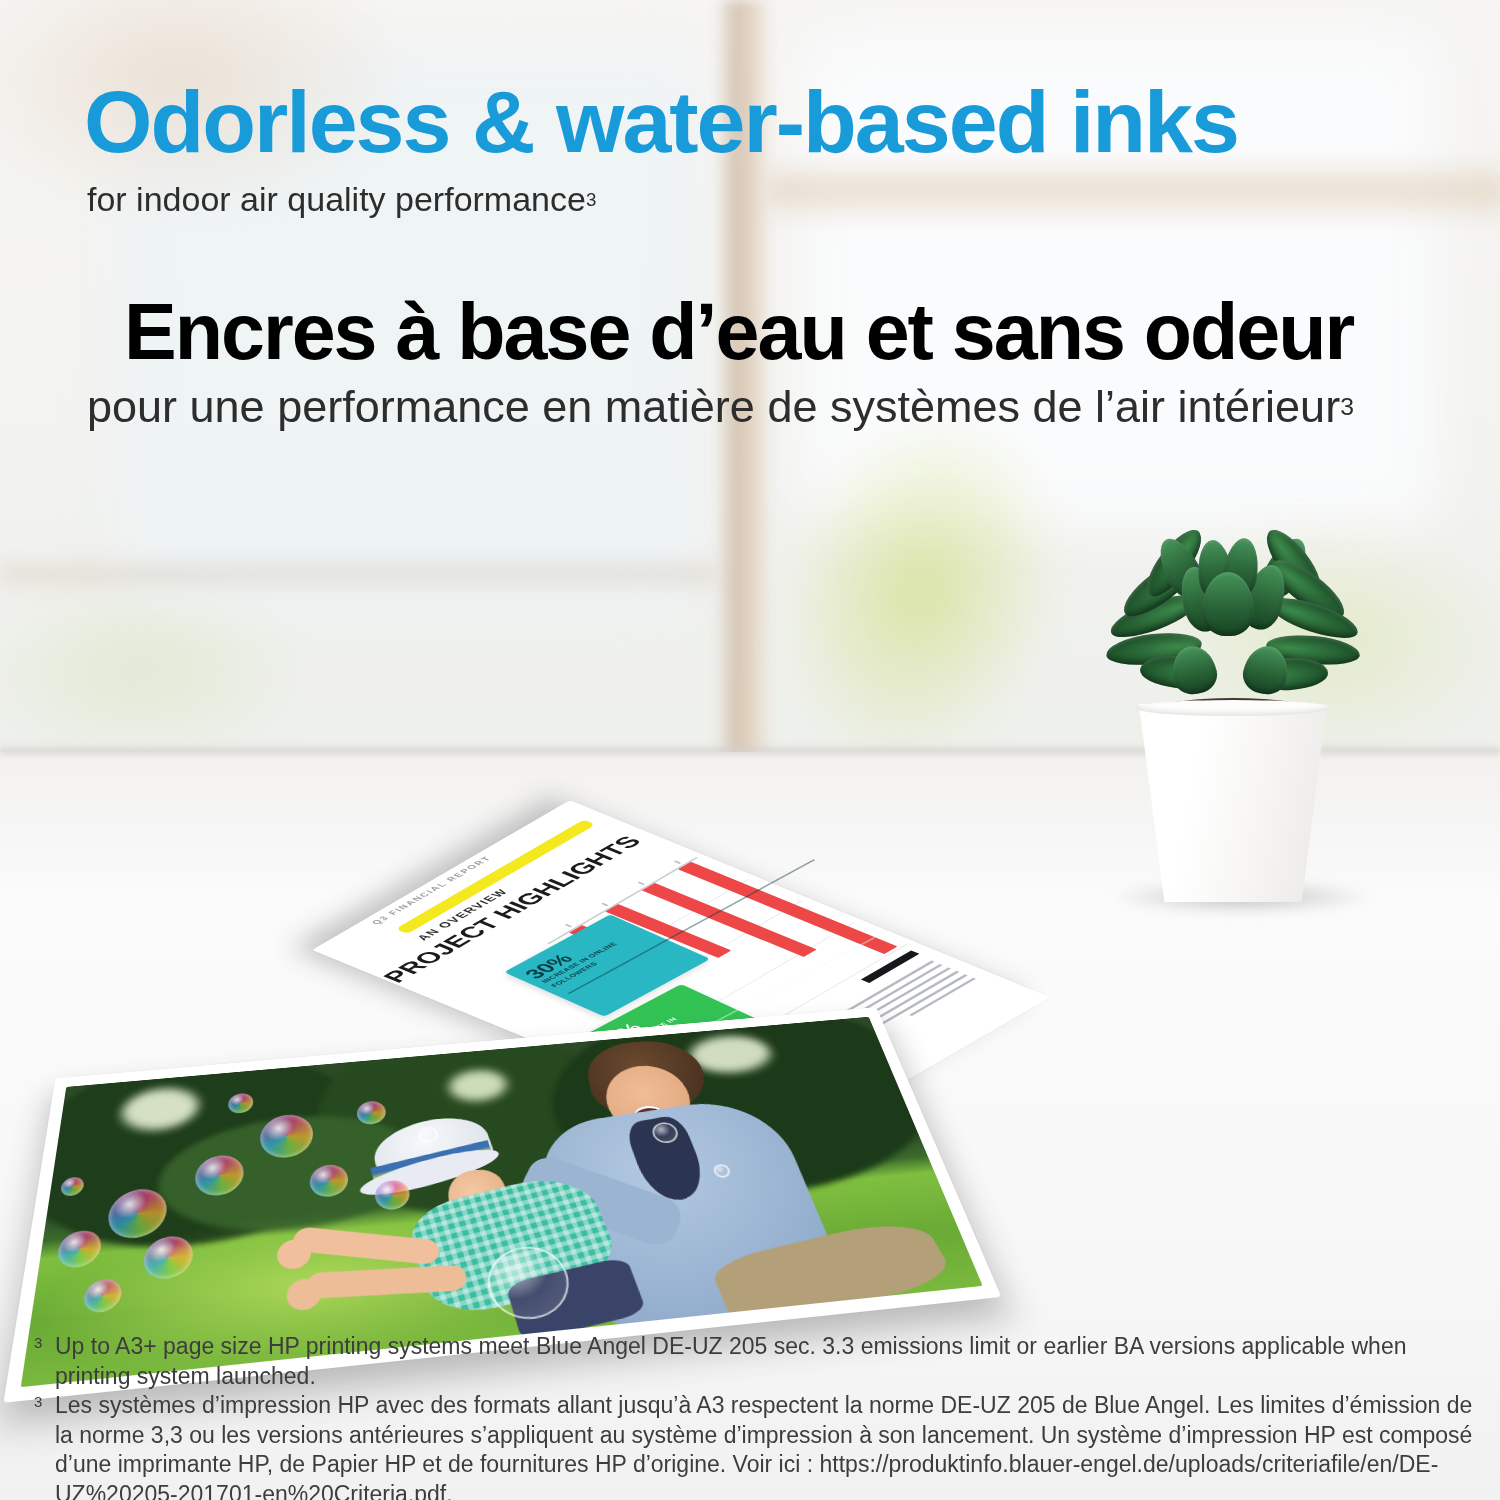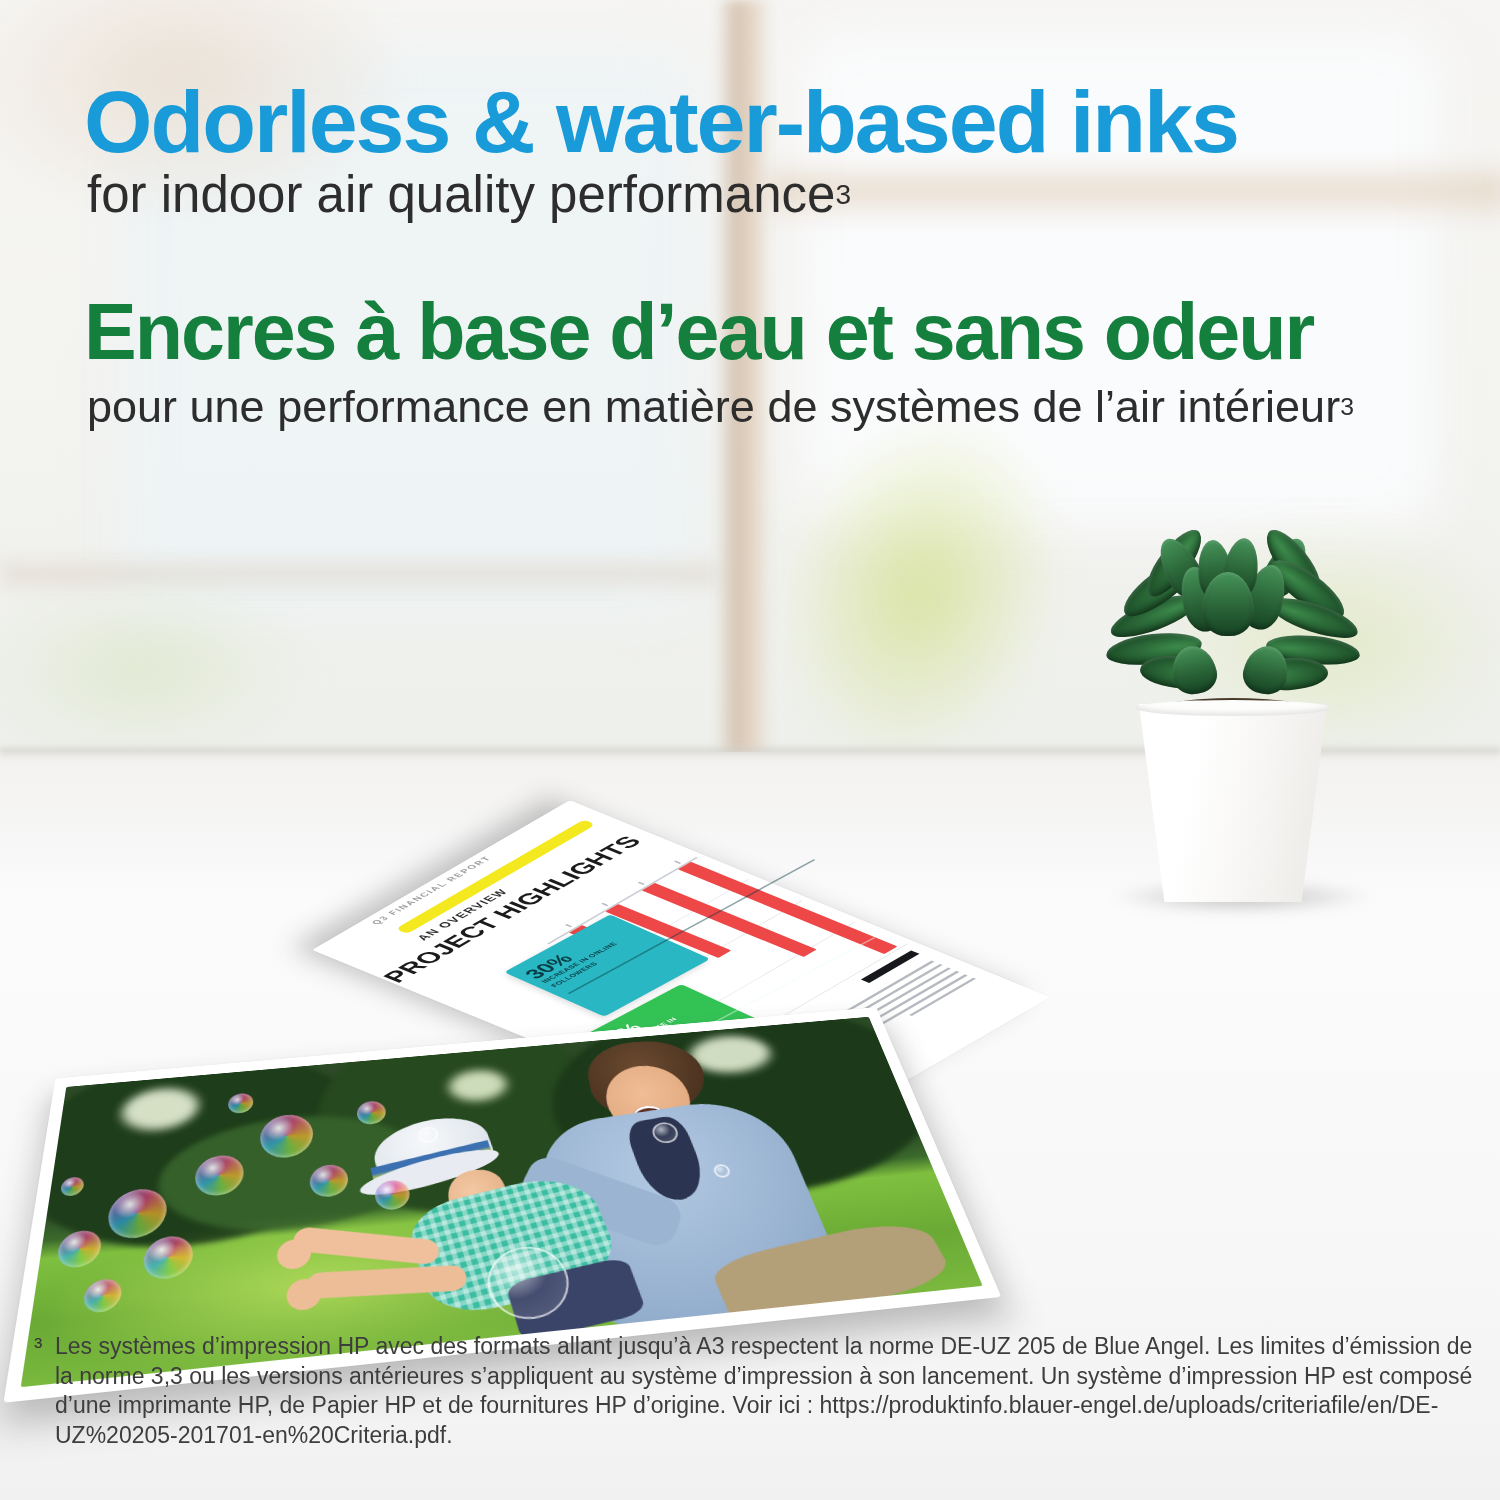--- a/index.html
+++ b/index.html
@@ -27,21 +27,21 @@
   .seam { left:0; top:744px; width:1500px; height:14px;
     background:linear-gradient(180deg, rgba(188,184,176,0), rgba(188,184,176,.4) 50%, rgba(255,255,255,0)); filter:blur(2px); }
   .table { position:absolute; left:0; top:752px; width:1500px; height:748px;
     background:linear-gradient(180deg,#f2f1ef 0%, #fbfbfc 20%, #f7f7f8 70%, #f1f1f2 100%); }
 
   
   .hl { position:absolute; left:84px; font-weight:700; letter-spacing:-2px; line-height:1; white-space:nowrap; }
   .hl-en { top:78px; font-size:88px; }
   .hl-fr { top:292px; font-size:79px; }
   .sub { position:absolute; left:87px; color:#2d2d2d; font-weight:400; line-height:1.05; white-space:nowrap; }
-  .sub-en { top:168px; font-size:51px; }
+  .sub-en { top:182px; font-size:34px; }
   .sub-fr { top:383px; font-size:45px; }
   .sub sup { font-size:55%; vertical-align:28%; }
 
   
   .pot-shadow { left:1108px; top:880px; width:268px; height:34px; border-radius:50%;
     background:radial-gradient(ellipse, rgba(90,90,85,.38), rgba(90,90,85,0) 70%); filter:blur(6px); }
   .soil { left:1154px; top:698px; width:158px; height:26px; border-radius:50%; background:#473a2b; }
   .pot { left:1135px; top:704px; width:196px; height:200px;
     background:linear-gradient(100deg,#ffffff 30%,#f7f6f4 60%,#e9e8e5 100%);
     clip-path:polygon(2% 0%, 98% 0%, 85% 99%, 15% 99%); }
@@ -119,21 +119,21 @@
     <div class="blob w-mullion-v"></div>
     <div class="blob w-green-mid"></div>
     <div class="blob w-green-r"></div>
     <div class="blob w-green-l"></div>
   </div>
   <div class="table"></div>
   <div class="abs seam"></div>
 
   <div class="hl hl-en" style="color: rgb(24, 155, 216);">Odorless &amp; water-based inks</div>
   <div class="sub sub-en"><span>for indoor air quality performance</span><sup>3</sup></div>
-  <div class="hl hl-fr" style="color: #15803d;">Encres à base d’eau et sans odeur</div>
+  <div class="hl hl-fr" style="color: #000000; margin-left: 40px;">Encres à base d’eau et sans odeur</div>
   <div class="sub sub-fr"><span>pour une performance en matière de systèmes de l’air intérieur</span><sup>3</sup></div>
 
   <div class="abs pot-shadow"></div>
   <div class="abs soil"></div>
   <div class="abs pot"></div>
   <div class="abs pot-rim"></div>
   <div class="abs plant">
     <div class="leaf lf-l" style="left:0;top:96px;width:96px;height:30px;transform:rotate(-6deg)"></div>
     <div class="leaf lf-l" style="left:2px;top:64px;width:92px;height:28px;transform:rotate(-20deg)"></div>
     <div class="leaf lf-l" style="left:10px;top:34px;width:88px;height:30px;transform:rotate(-36deg)"></div>
@@ -255,20 +255,21 @@
       <div class="bubble faint" style="left:420px;top:248px;width:76px;height:76px"></div>
       <div class="bubble faint" style="left:608px;top:118px;width:26px;height:26px"></div>
       <div class="bubble faint" style="left:660px;top:176px;width:16px;height:16px"></div>
       <div class="bubble faint" style="left:368px;top:96px;width:20px;height:20px"></div>
     </div>
   </div>
 
   <div class="abs footnotes">
     <div class="fn-block">
       <sup class="fn-sup">3</sup>
+      <div>Up to A3+ page size HP printing systems meet Blue Angel DE-UZ 205 sec. 3.3 emissions limit or earlier BA versions applicable when printing system launched.</div>
     </div>
     <div class="fn-block">
       <sup class="fn-sup">3</sup>
       <div>Les systèmes d’impression HP avec des formats allant jusqu’à A3 respectent la norme DE-UZ 205 de Blue Angel. Les limites d’émission de la norme 3,3 ou les versions antérieures s’appliquent au système d’impression à son lancement. Un système d’impression HP est composé d’une imprimante HP, de Papier HP et de fournitures HP d’origine. Voir ici : https://produktinfo.blauer-engel.de/uploads/criteriafile/en/DE-UZ%20205-201701-en%20Criteria.pdf.</div>
     </div>
   </div>
 
 </div>
 
 </body></html>

